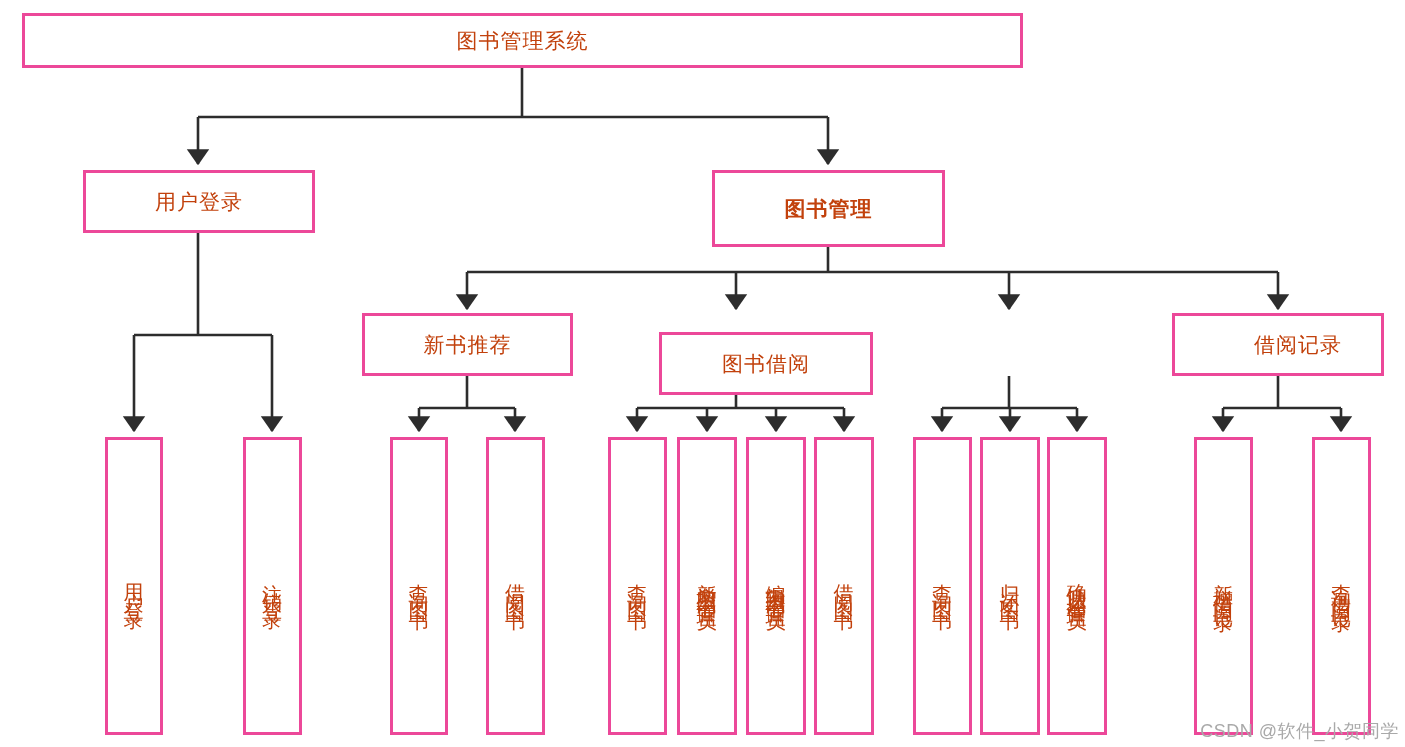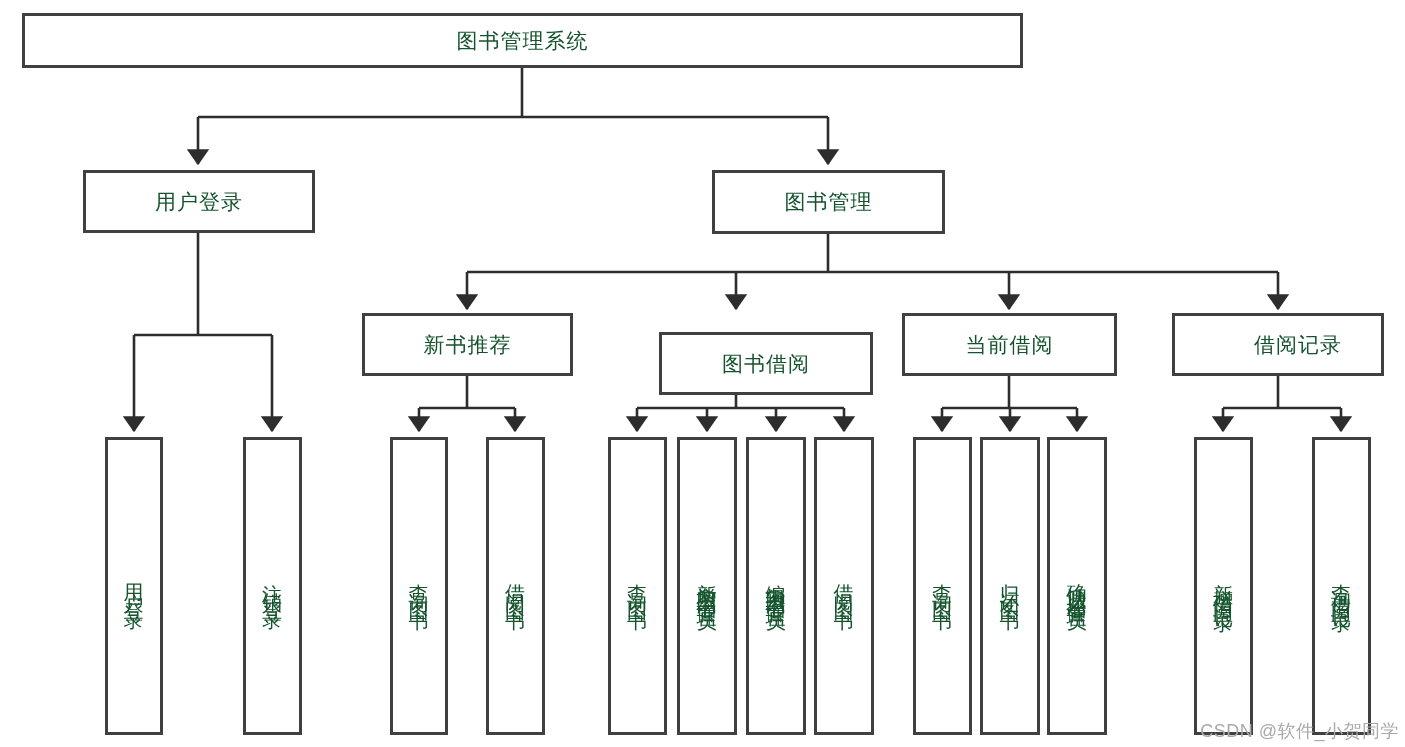--- a/index.html
+++ b/index.html
@@ -14,25 +14,25 @@
   #connectors {
     position: absolute;
     left: 0; top: 0;
     width: 1405px; height: 747px;
     pointer-events: none;
   }
   .node {
     position: absolute;
     box-sizing: border-box;
     background: #ffffff;
-    border: 3px solid #404040;
+    border: 3px solid #ec4899;
     display: flex;
     align-items: center;
     justify-content: center;
-    color: #14532d;
+    color: #c2410c;
     font-size: 21px;
     letter-spacing: 1px;
     white-space: nowrap;
   }
   .vnode {
     writing-mode: vertical-rl;
     text-orientation: mixed;
     font-size: 20px;
     letter-spacing: 9px;
     line-height: 1;
@@ -100,25 +100,24 @@
       <path d="M1278 376 V408"></path>
       <path d="M1223 408 H1341"></path>
       <path d="M1223 408 V431" marker-end="url(#arrow)"></path>
       <path d="M1341 408 V431" marker-end="url(#arrow)"></path>
     </g>
   </svg>
 
   <div class="node" style="left:22px; top:13px; width:1001px; height:55px;">图书管理系统</div>
 
   <div class="node" style="left:83px; top:170px; width:232px; height:63px;">用户登录</div>
-  <div class="node" style="left:712px; top:170px; width:233px; height:64px;">图书管理</div>
+  <div class="node" style="left:712px; top:170px; width:233px; height:77px;font-weight:bold;">图书管理</div>
 
   <div class="node" style="left:362px; top:313px; width:211px; height:63px;">新书推荐</div>
   <div class="node" style="left:659px; top:313px; width:214px; height:63px;margin-top:19px;">图书借阅</div>
-  <div class="node" style="left:902px; top:313px; width:215px; height:63px;">当前借阅</div>
   <div class="node" style="left:1172px; top:313px; width:212px; height:63px;padding-left:40px;">借阅记录</div>
 
   <div class="node vnode" style="left:105px; top:437px; width:58px; height:298px;">用户登录</div>
   <div class="node vnode" style="left:243px; top:437px; width:59px; height:298px;">注销登录</div>
 
   <div class="node vnode" style="left:390px; top:437px; width:58px; height:298px;">查询图书</div>
   <div class="node vnode" style="left:486px; top:437px; width:59px; height:298px;">借阅图书</div>
 
   <div class="node vnode" style="left:608px; top:437px; width:59px; height:298px;">查询图书</div>
   <div class="node vnode" style="left:677px; top:437px; width:60px; height:298px; letter-spacing:4px;">新增图书（管理员）</div>

